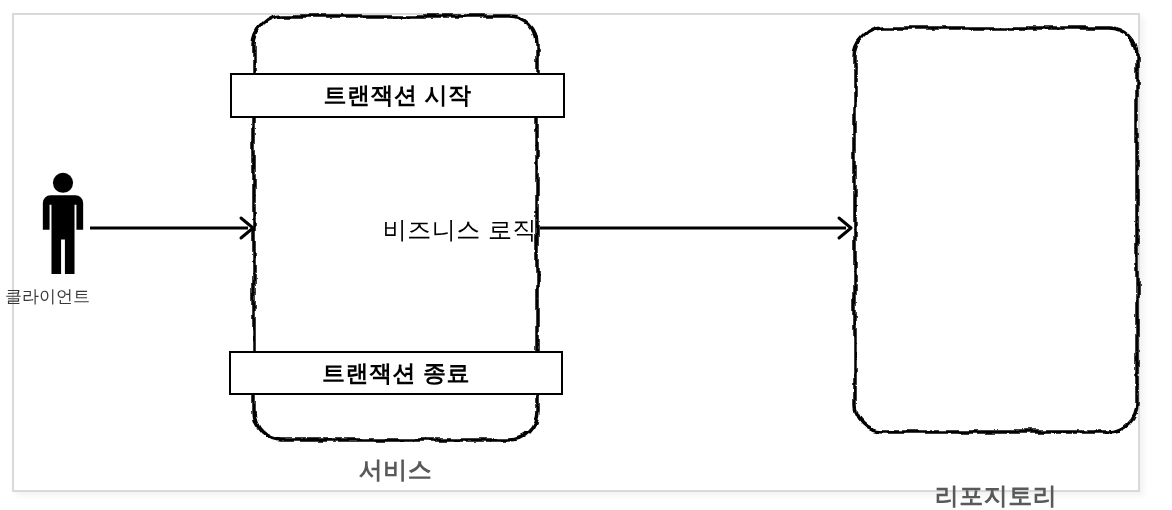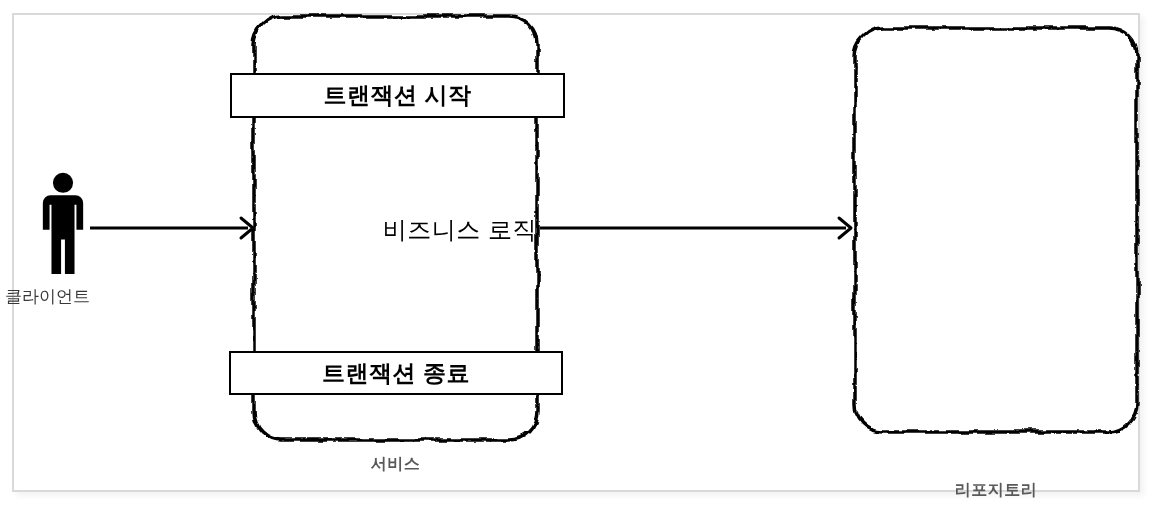--- a/index.html
+++ b/index.html
@@ -53,21 +53,21 @@
     color: #000000;
     z-index: 4;
     letter-spacing: 0.5px;
   }
   .biz-text  { left: 254px; top: 214px; width: 283px; }
   .data-text { left: 855px; top: 214px; width: 282px; }
 
   .group-label {
     position: absolute;
     text-align: center;
-    font-size: 16px;
+    font-size: 24px;
     font-weight: 700;
     color: #595959;
     z-index: 4;
     letter-spacing: 0.5px;
   }
   .service-label { left: 254px; top: 454px; width: 283px; }
   .repo-label    { left: 855px; top: 454px; width: 282px; margin-top: 26px; }
 
   .actor {
     position: absolute;

